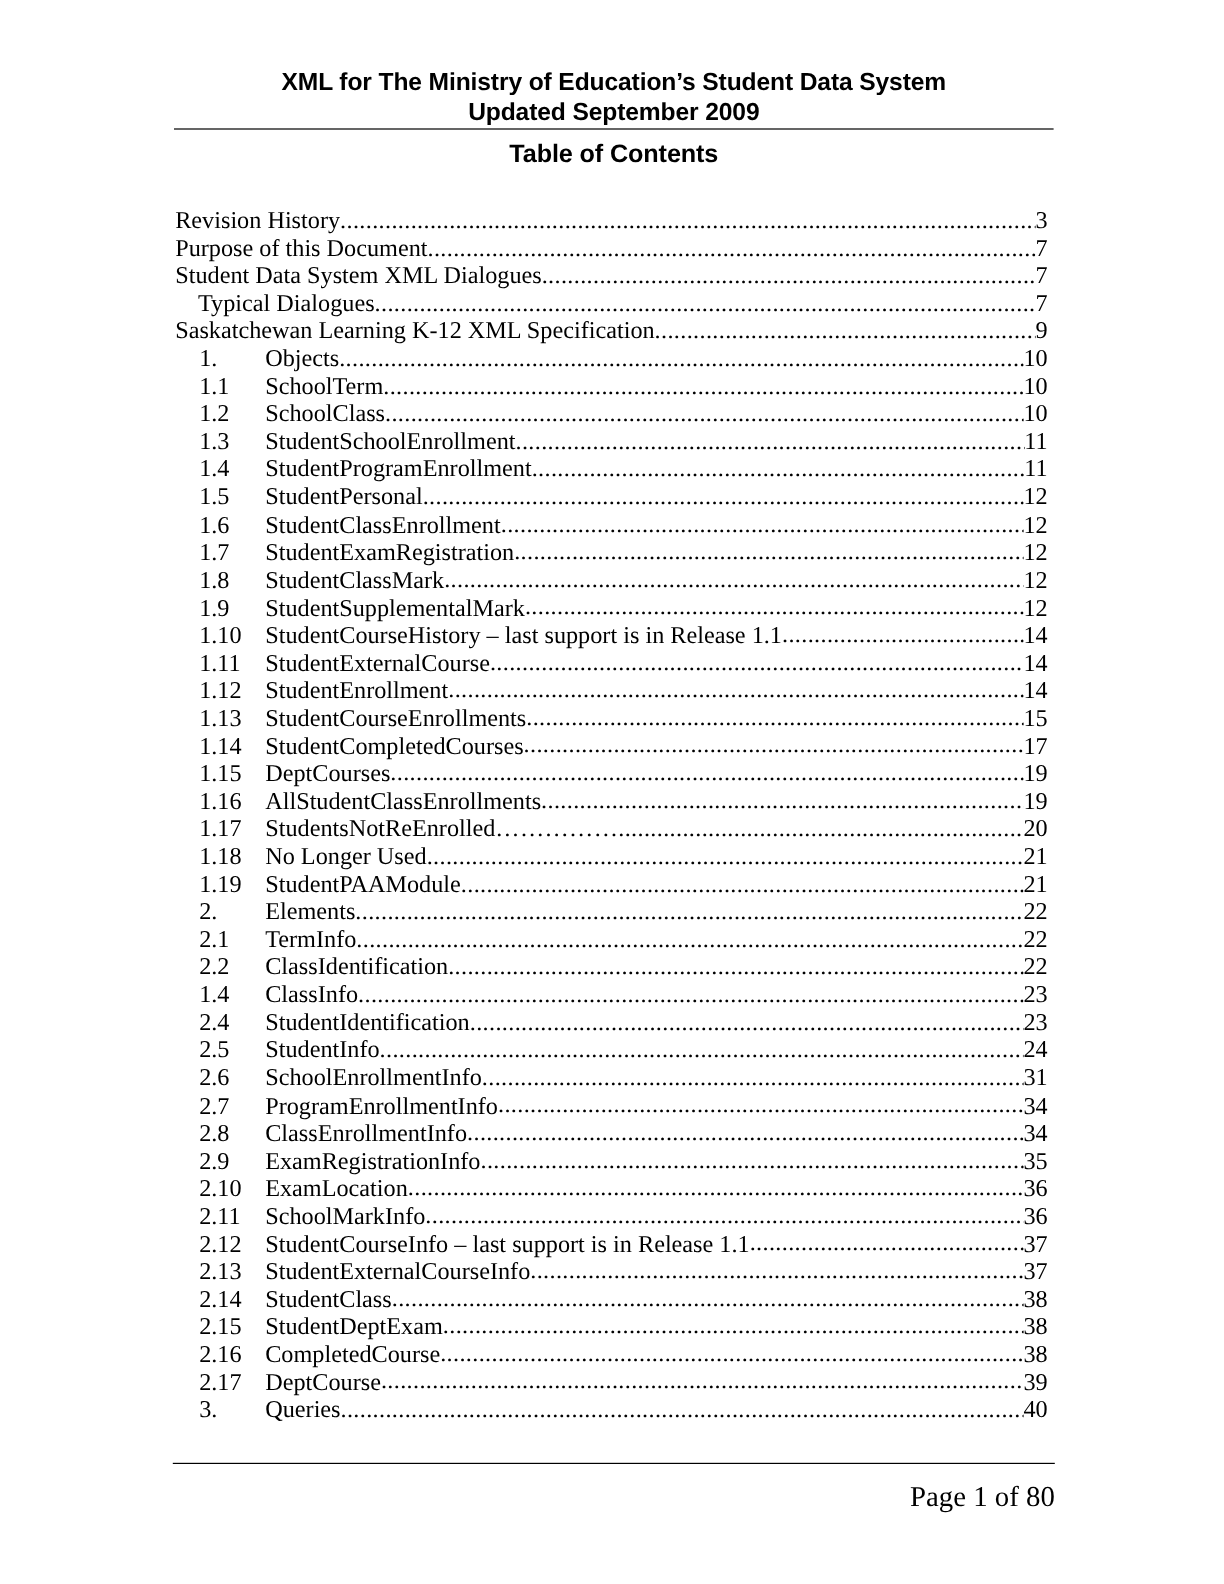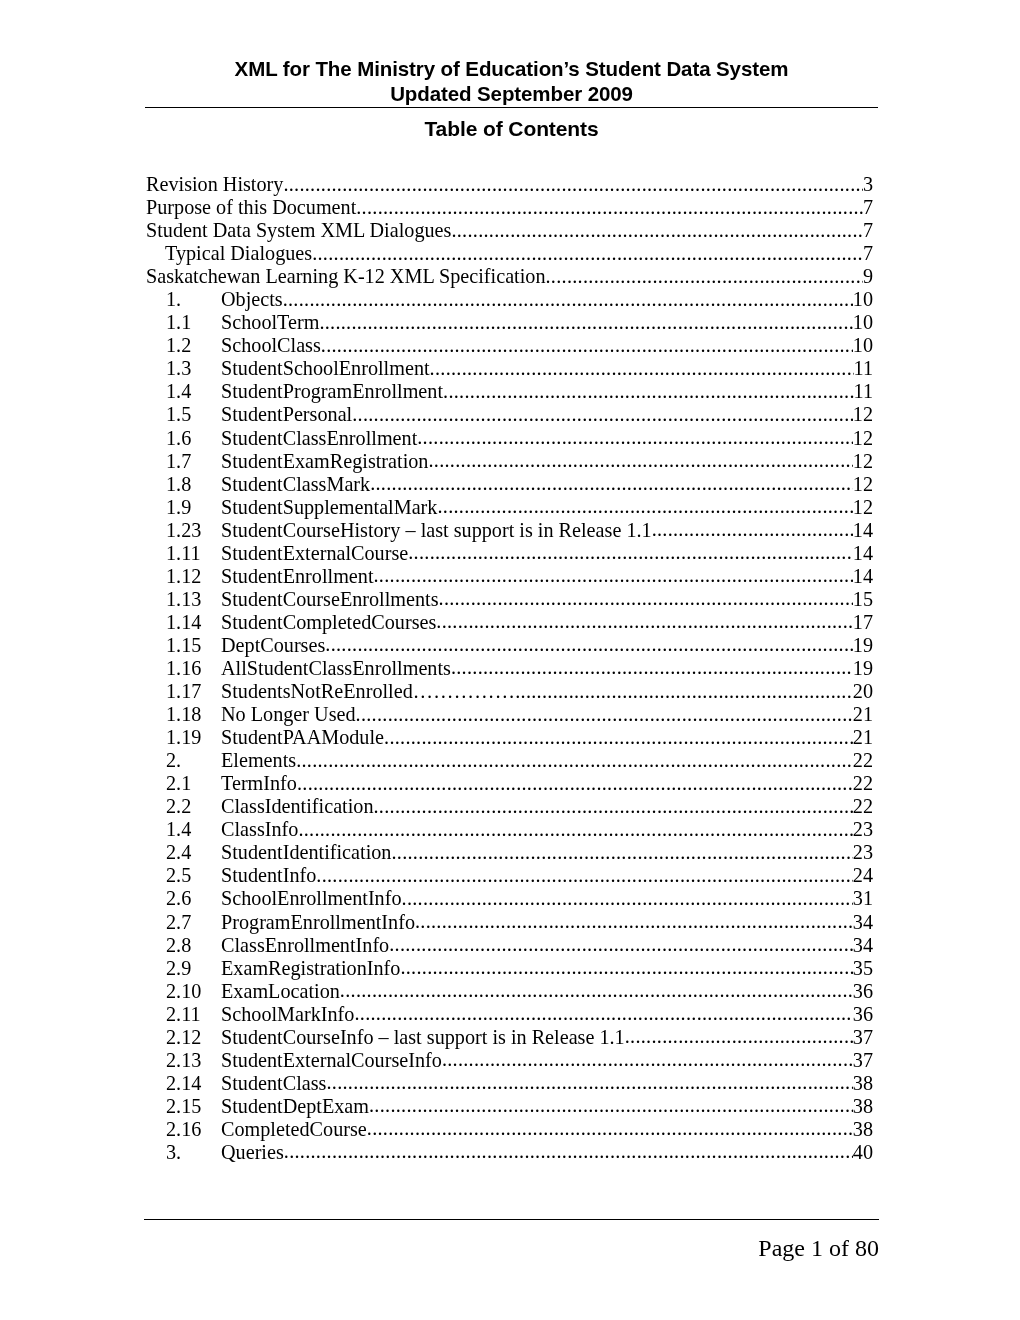--- a/index.html
+++ b/index.html
@@ -217,21 +217,21 @@
         <span class="leader"></span>
         <span class="pg">12</span>
       </div>
       <div class="toc-entry lvl2">
         <span class="num">1.9</span>
         <span class="title">StudentSupplementalMark</span>
         <span class="leader"></span>
         <span class="pg">12</span>
       </div>
       <div class="toc-entry lvl2">
-        <span class="num">1.23</span>
+        <span class="num">1.10</span>
         <span class="title">StudentCourseHistory – last support is in Release 1.1</span>
         <span class="leader"></span>
         <span class="pg">14</span>
       </div>
       <div class="toc-entry lvl2">
         <span class="num">1.11</span>
         <span class="title">StudentExternalCourse</span>
         <span class="leader"></span>
         <span class="pg">14</span>
       </div>
@@ -379,20 +379,26 @@
         <span class="leader"></span>
         <span class="pg">38</span>
       </div>
       <div class="toc-entry lvl2">
         <span class="num">2.16</span>
         <span class="title">CompletedCourse</span>
         <span class="leader"></span>
         <span class="pg">38</span>
       </div>
       <div class="toc-entry lvl2">
+        <span class="num">2.17</span>
+        <span class="title">DeptCourse</span>
+        <span class="leader"></span>
+        <span class="pg">39</span>
+      </div>
+      <div class="toc-entry lvl2">
         <span class="num">3.</span>
         <span class="title">Queries</span>
         <span class="leader"></span>
         <span class="pg">40</span>
       </div>
     </div>
 
   <div class="footer-rule"></div>
   <div class="footer-text">Page 1 of 80</div>
 

